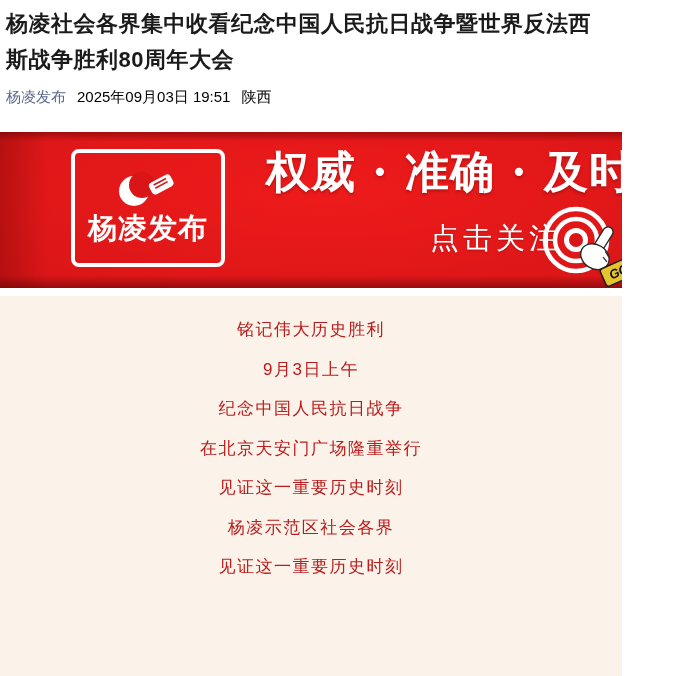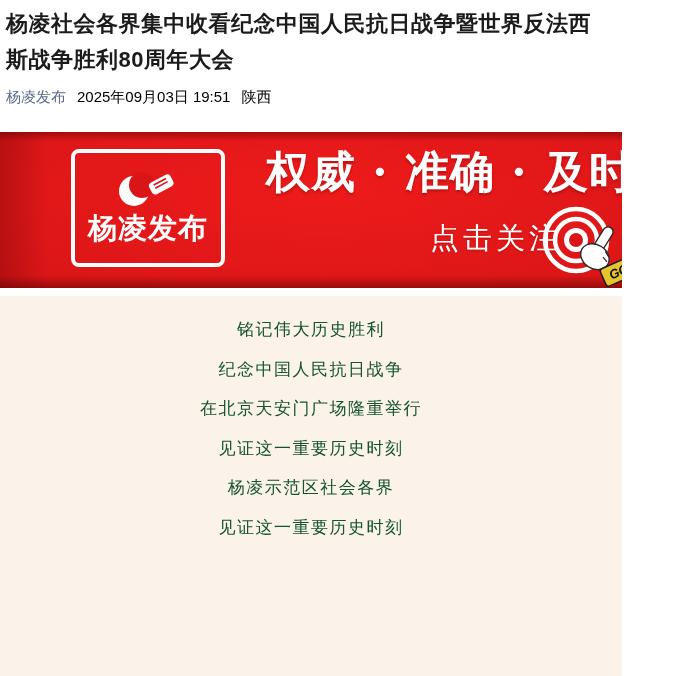--- a/index.html
+++ b/index.html
@@ -55,21 +55,21 @@
 
   .content{
     margin-top:8px;
     min-height:381px;box-sizing:border-box;
     background:#fbf3e9;
     padding:14px 10px 20px;
   }
   .content p{
     margin:0;text-align:center;
     font-size:17px;line-height:39.5px;
-    color:#14532d;letter-spacing:1.5px;
+    color:#b91c1c;letter-spacing:1.5px;
   }
 </style>
 </head>
 <body>
 
 <div class="page">
 
   <h1 class="article-title">杨凌社会各界集中收看纪念中国人民抗日战争暨世界反法西斯战争胜利80周年大会</h1>
 
   <div class="meta">
@@ -111,20 +111,21 @@
       </g>
       <g transform="rotate(-24 79 70)">
         <rect x="62" y="60" width="34" height="19" rx="3" fill="#e6c430" stroke="#1a1a1a" stroke-width="1.5"></rect>
         <text x="79" y="74" text-anchor="middle" font-size="13" font-weight="bold" font-style="italic" fill="#111111">GO</text>
       </g>
     </svg>
   </div>
 
   <section class="content">
       <p>铭记伟大历史胜利</p>
+      <p>9月3日上午</p>
       <p>纪念中国人民抗日战争</p>
       <p>在北京天安门广场隆重举行</p>
       <p>见证这一重要历史时刻</p>
       <p>杨凌示范区社会各界</p>
       <p>见证这一重要历史时刻</p>
     </section>
 
 </div>
 
 </body></html>

